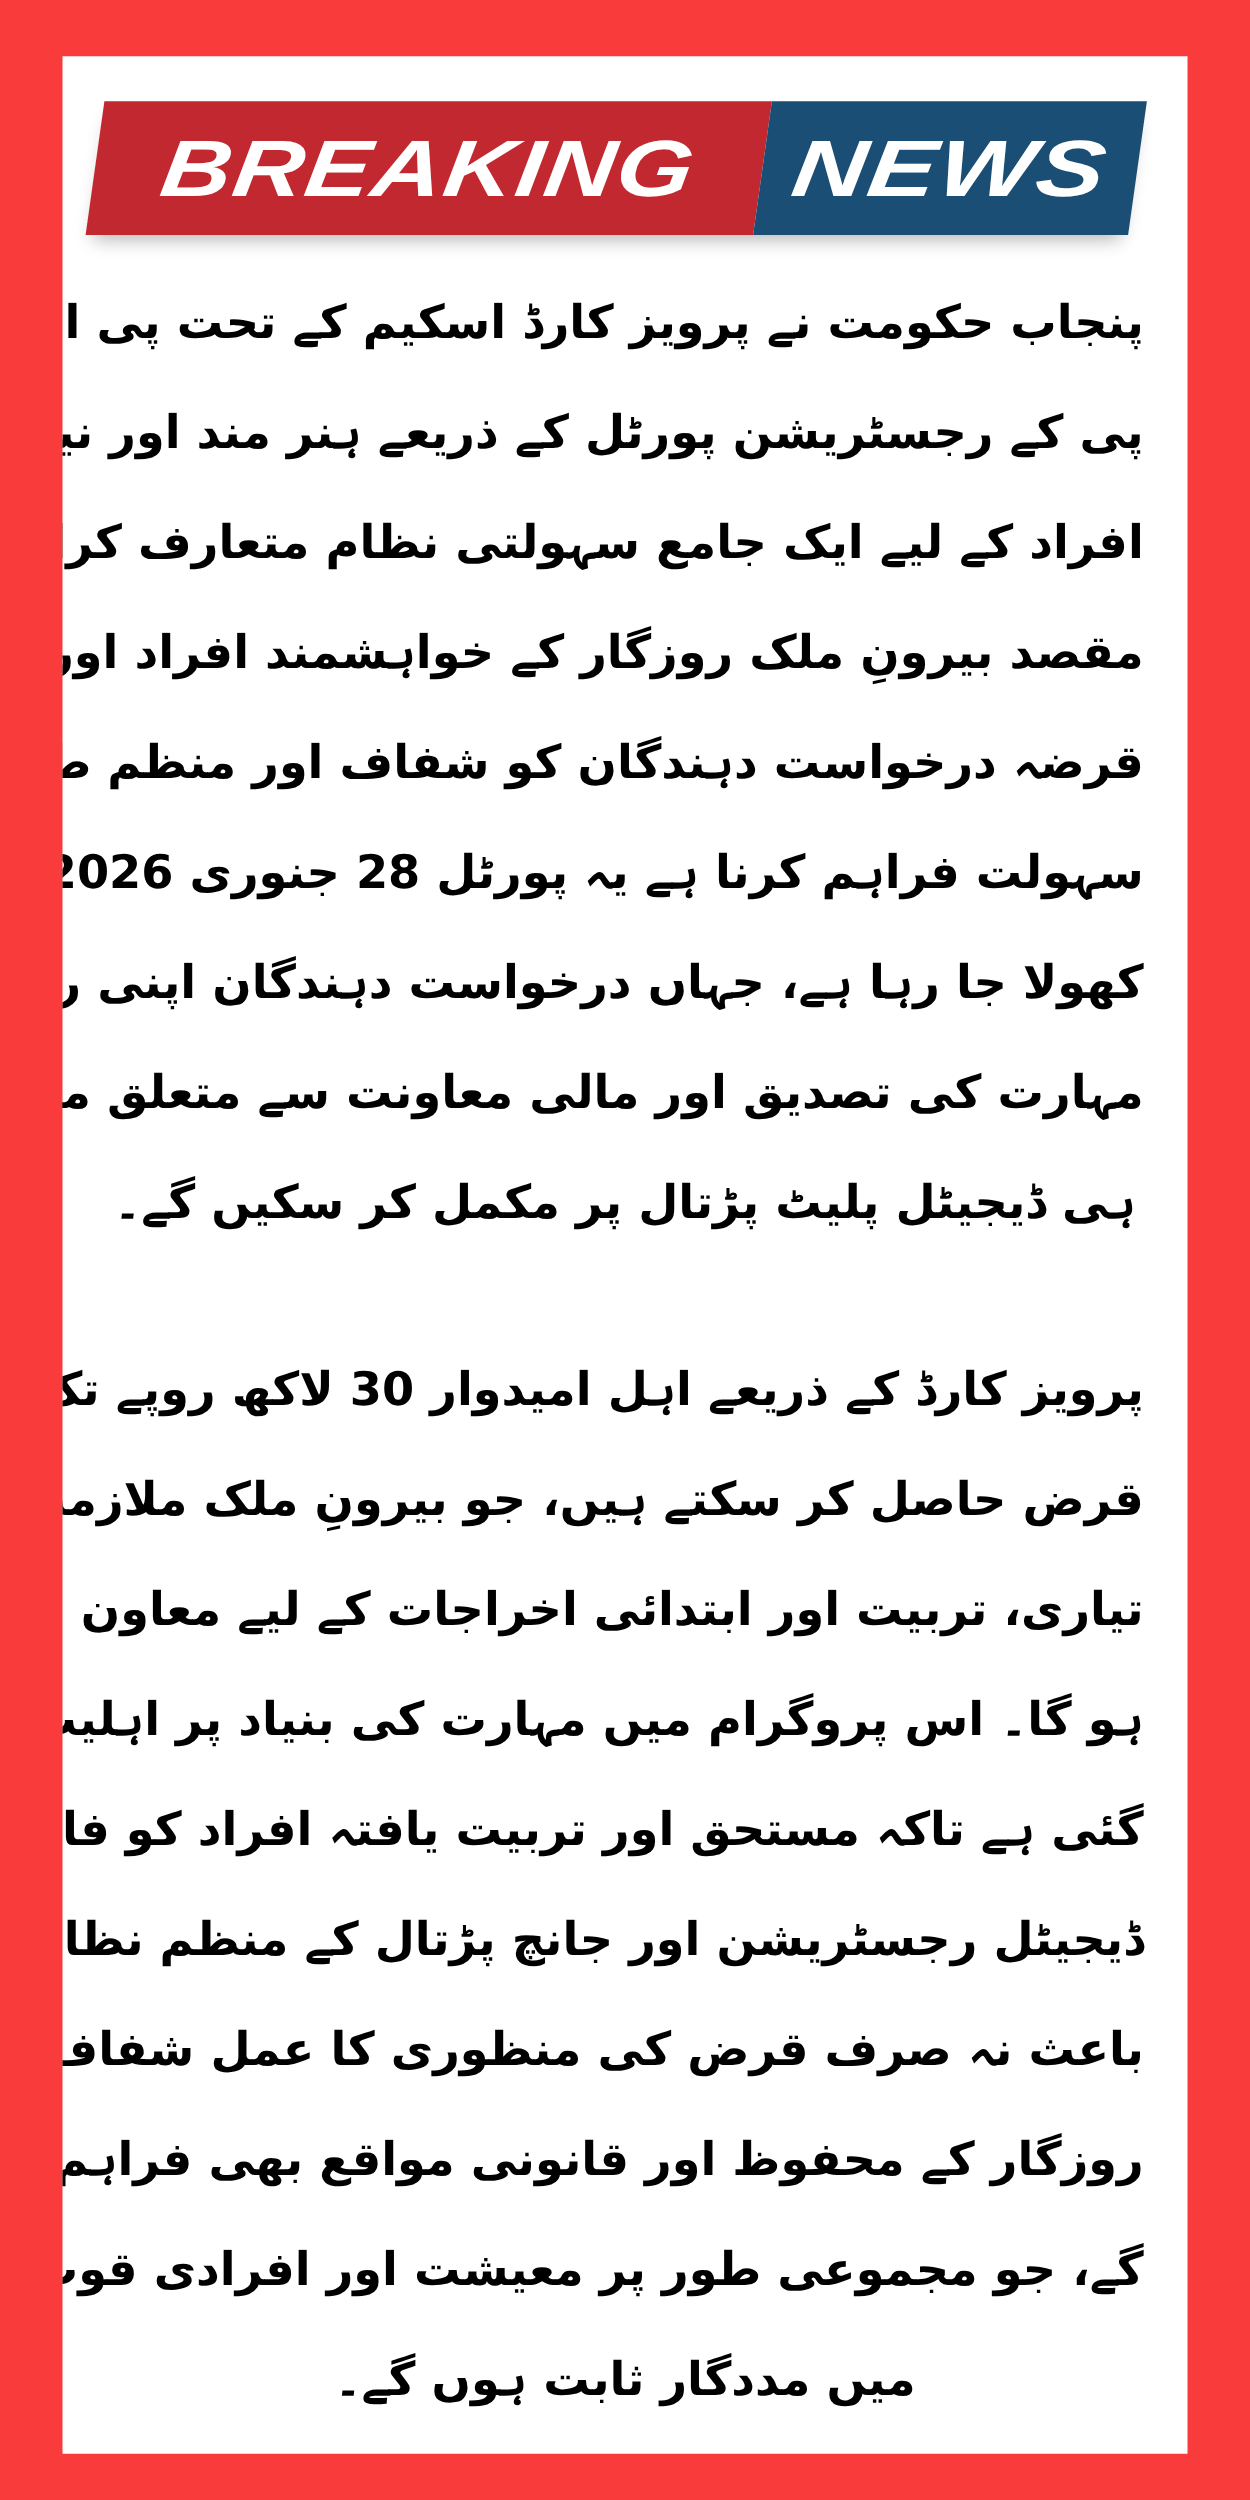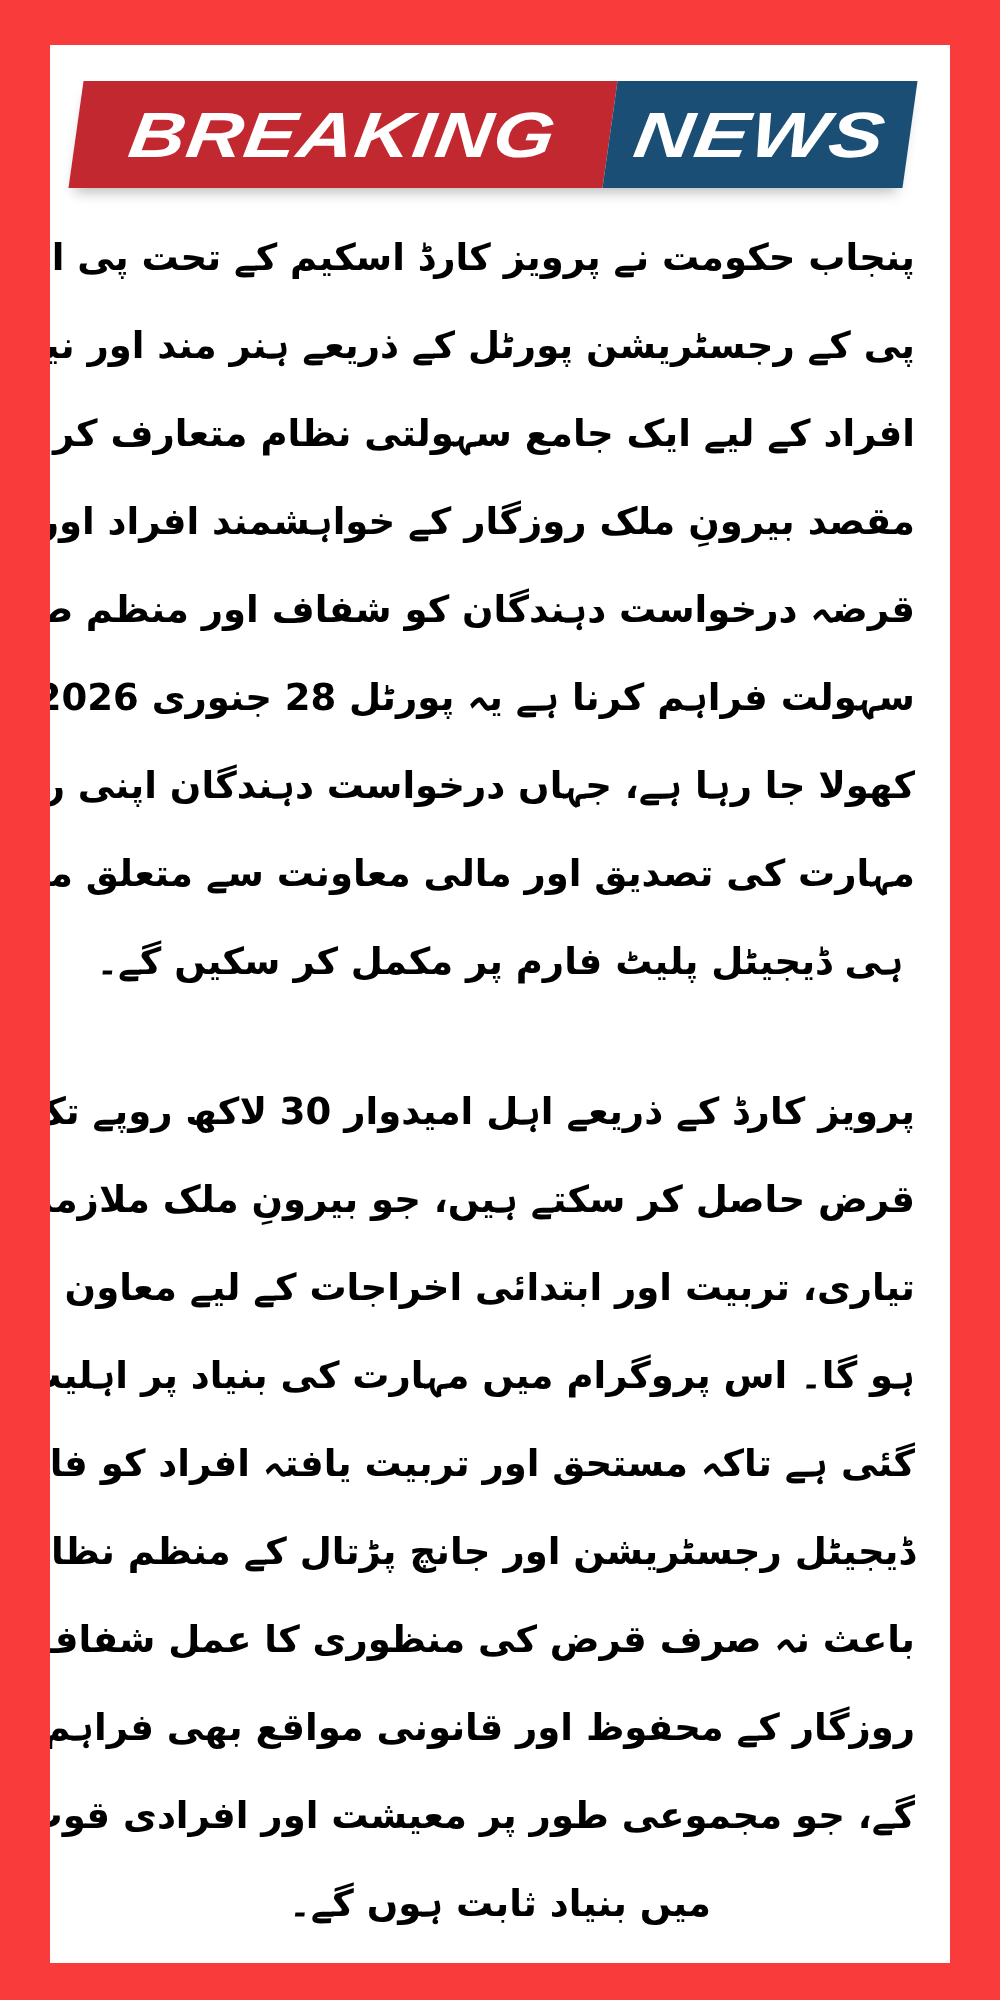--- a/index.html
+++ b/index.html
@@ -97,30 +97,30 @@
 
     <div class="para para-1">
       <div class="line">پنجاب حکومت نے پرویز کارڈ اسکیم کے تحت پی ایس ڈی ایف</div>
       <div class="line">پی کے رجسٹریشن پورٹل کے ذریعے ہنر مند اور نیم ہنر مند</div>
       <div class="line">افراد کے لیے ایک جامع سہولتی نظام متعارف کرایا ہے، جس کا</div>
       <div class="line">مقصد بیرونِ ملک روزگار کے خواہشمند افراد اور پنجاب کے</div>
       <div class="line">قرضہ درخواست دہندگان کو شفاف اور منظم طریقے سے</div>
       <div class="line">سہولت فراہم کرنا ہے یہ پورٹل 28 جنوری 2026 سے</div>
       <div class="line">کھولا جا رہا ہے، جہاں درخواست دہندگان اپنی رجسٹریشن،</div>
       <div class="line">مہارت کی تصدیق اور مالی معاونت سے متعلق معلومات ایک</div>
-      <div class="line last">ہی ڈیجیٹل پلیٹ فارم پر مکمل کر سکیں گے۔</div>
+      <div class="line last">ہی ڈیجیٹل پلیٹ پڑتال پر مکمل کر سکیں گے۔</div>
     </div>
 
     <div class="para para-2">
       <div class="line">پرویز کارڈ کے ذریعے اہل امیدوار 30 لاکھ روپے تک</div>
       <div class="line">قرض حاصل کر سکتے ہیں، جو بیرونِ ملک ملازمت کی</div>
       <div class="line">تیاری، تربیت اور ابتدائی اخراجات کے لیے معاون ثابت</div>
       <div class="line">ہو گا۔ اس پروگرام میں مہارت کی بنیاد پر اہلیت کو ترجیح دی</div>
       <div class="line">گئی ہے تاکہ مستحق اور تربیت یافتہ افراد کو فائدہ پہنچایا جا سکے۔</div>
       <div class="line">ڈیجیٹل رجسٹریشن اور جانچ پڑتال کے منظم نظام کے</div>
       <div class="line">باعث نہ صرف قرض کی منظوری کا عمل شفاف ہو گا بلکہ</div>
       <div class="line">روزگار کے محفوظ اور قانونی مواقع بھی فراہم کیے جائیں</div>
       <div class="line">گے، جو مجموعی طور پر معیشت اور افرادی قوت کے استحکام</div>
-      <div class="line last">میں بنیاد ثابت ہوں گے۔</div>
+      <div class="line last">میں مددگار ثابت ہوں گے۔</div>
     </div>
 
   </div>
 </div>
 
 </body></html>

